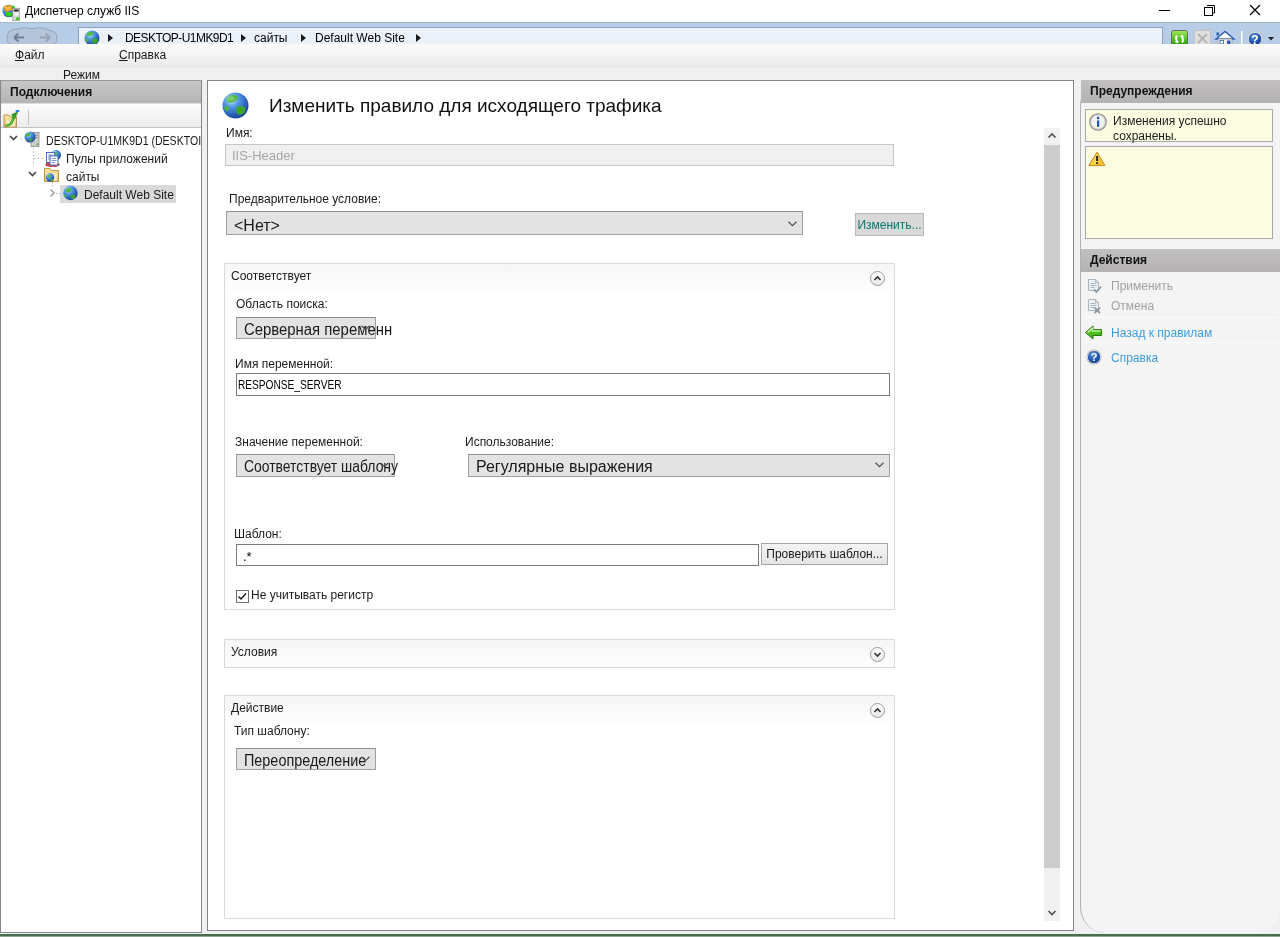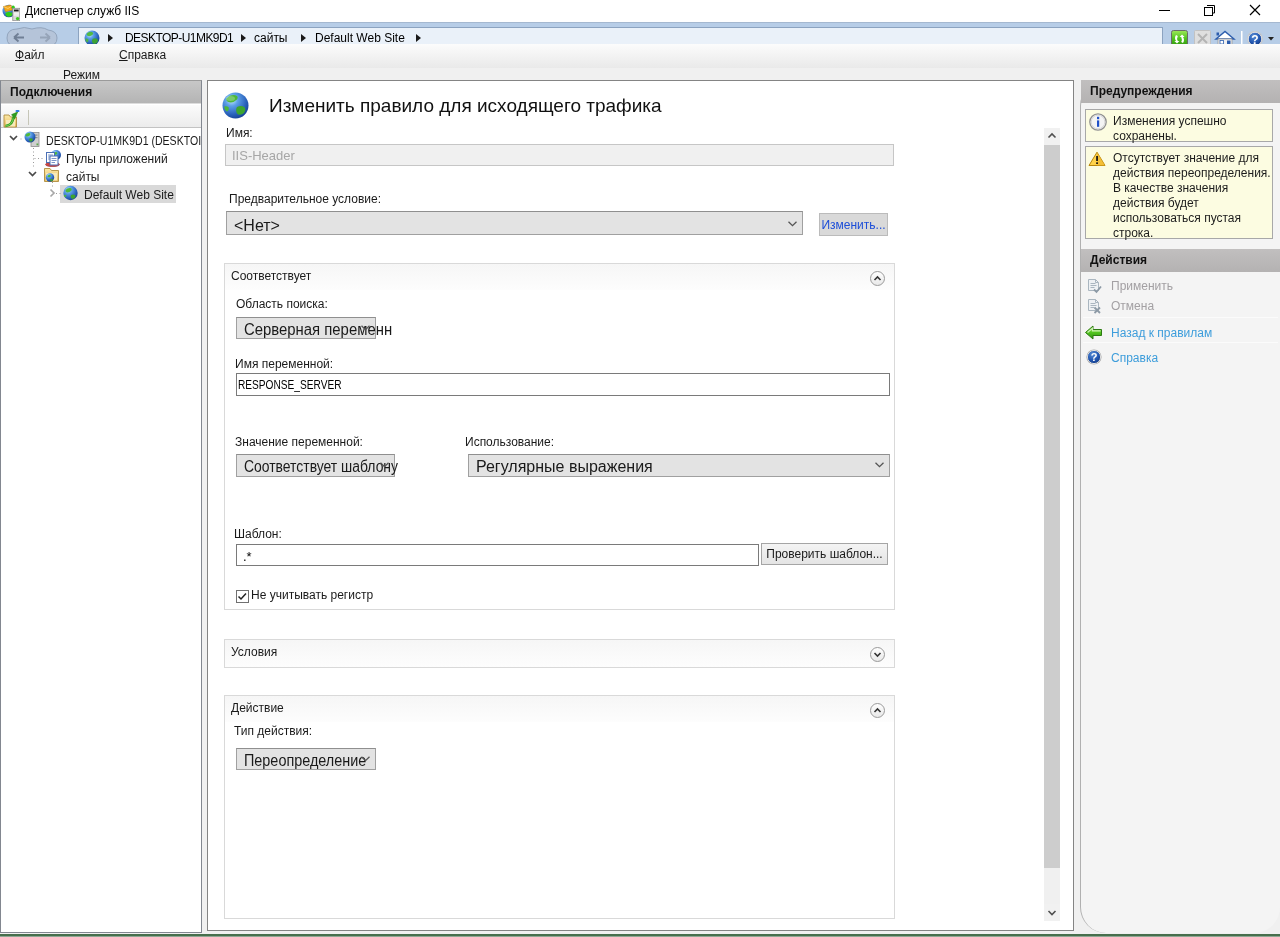--- a/index.html
+++ b/index.html
@@ -36,21 +36,21 @@
 .group { position:absolute; left:16px; width:671px; border:1px solid #d9d9d9; background:#fff; }
 .ghband { position:absolute; left:0; top:0; width:100%; height:26px; background:linear-gradient(180deg,#f6f6f6,#fdfdfd); }
 .ghead { position:absolute; left:6px; top:5px; font-size:12px; color:#1a1a1a; }
 .gcircle { position:absolute; right:9px; top:7px; width:15px; height:15px; border:1px solid #9a9a9a; border-radius:50%; background:linear-gradient(180deg,#fefefe,#e8e8e8); }
 .combo { position:absolute; background:#e3e3e3; border:1px solid #a0a0a0; border-top-color:#8f8f8f; font-size:16px; color:#1a1a1a; }
 .combo .ctext { position:absolute; left:7px; top:3px; white-space:nowrap; }
 .combo svg.cv { position:absolute; right:5px; top:7px; }
 .tinput { position:absolute; background:#fff; border:1px solid #7a7a7a; font-size:13px; color:#000; }
 .tinput .itext { position:absolute; left:6px; top:4px; }
 .btn { position:absolute; background:linear-gradient(180deg,#f4f4f4,#e4e4e4); border:1px solid #a5a5a5; font-size:12px; color:#1a1a1a; text-align:center; }
-.btn-dis { background:#d9d9d9; border:1px solid #bbb; color:#1d4ed8; }
+.btn-dis { background:#d9d9d9; border:1px solid #bbb; color:#0f766e;margin-left:36px; }
 .chk { position:absolute; width:13px; height:13px; background:#fff; border:1px solid #707070; }
 .chk svg { position:absolute; left:0px; top:0px; }
 
 
 #sbar { position:absolute; left:836px; top:47px; width:16px; height:793px; background:#f0f0f0; }
 
 
 #rightpanel { position:absolute; left:1080px; top:80px; width:200px; height:853px; background:#f4f4f4; border-left:1px solid #b0b0b0;border-radius:26px; }
 #rp1-header, #rp2-header { position:absolute; left:0; width:199px; height:23px; background:linear-gradient(180deg,#c1bfbf,#b4b2b2); }
 #rp1-header b, #rp2-header b { position:absolute; left:9px; top:4px; font-size:12px; color:#111; }
@@ -326,21 +326,21 @@
   </div>
 
   <div class="group" style="top:614px;height:224px;">
     <div class="ghband"></div>
       <div class="ghead">Действие</div>
     <div class="gcircle">
         <svg width="13" height="13" style="position:absolute;left:0px;top:0px">
           <path d="M3.5 8 L6.5 5 L9.5 8" fill="none" stroke="#333" stroke-width="1.6"></path>
         </svg>
       </div>
-    <div class="flabel" style="left:9px;top:28px;">Тип действия:</div>
+    <div class="flabel" style="left:9px;top:28px;">Тип шаблону:</div>
     <div class="combo" style="left:11px;top:52px;width:140px;height:22px;">
         <span class="ctext" style="display:inline-block;transform:scaleX(0.9);transform-origin:0 0;">Переопределение</span>
         <svg class="cv" width="9" height="6" viewBox="0 0 9 6">
           <path d="M0.5 0.7 L4.5 4.7 L8.5 0.7" fill="none" stroke="#555" stroke-width="1.3"></path>
         </svg>
       </div>
   </div>
 
   <div id="sbar">
     <div class="abs" style="left:0;top:0;width:16px;height:17px;background:#f1f1f1;">
@@ -370,21 +370,20 @@
 </svg>
     <div class="atext">Изменения успешно<br>сохранены.</div>
   </div>
   <div class="alert" style="top:66px;height:93px;">
       <svg class="abs" style="left:2px;top:4px" width="18" height="16" viewBox="0 0 18 16">
 <path d="M9 1.2 L17 14.5 L1 14.5 Z" fill="#ffd24a" stroke="#b8860b" stroke-width="1"></path>
 <path d="M9 1.2 L17 14.5 L9 14.5 Z" fill="#f0b72e" opacity="0.7"></path>
 <rect x="8.2" y="5" width="1.7" height="5" fill="#111"></rect>
 <rect x="8.2" y="11.3" width="1.7" height="1.7" fill="#111"></rect>
 </svg>
-    <div class="atext">Отсутствует значение для действия переопределения. В качестве значения действия будет использоваться пустая строка.</div>
   </div>
   <div id="rp2-header" style="top:169px;">
       <b>Действия</b>
     </div>
   <div class="actionrow" style="top:197px;">
       <svg class="abs" style="left:5px;top:1px" width="16" height="16" viewBox="0 0 16 16">
 <path d="M2.5 1.5 h7 l3 3 v8 h-10 Z" fill="#eef1f4" stroke="#aab6c0" stroke-width="1"></path>
 <path d="M9.5 1.5 v3 h3" fill="none" stroke="#aab6c0" stroke-width="1"></path>
 <rect x="4.5" y="5" width="5" height="1" fill="#aab6c0"></rect>
 <rect x="4.5" y="7" width="6" height="1" fill="#aab6c0"></rect>

